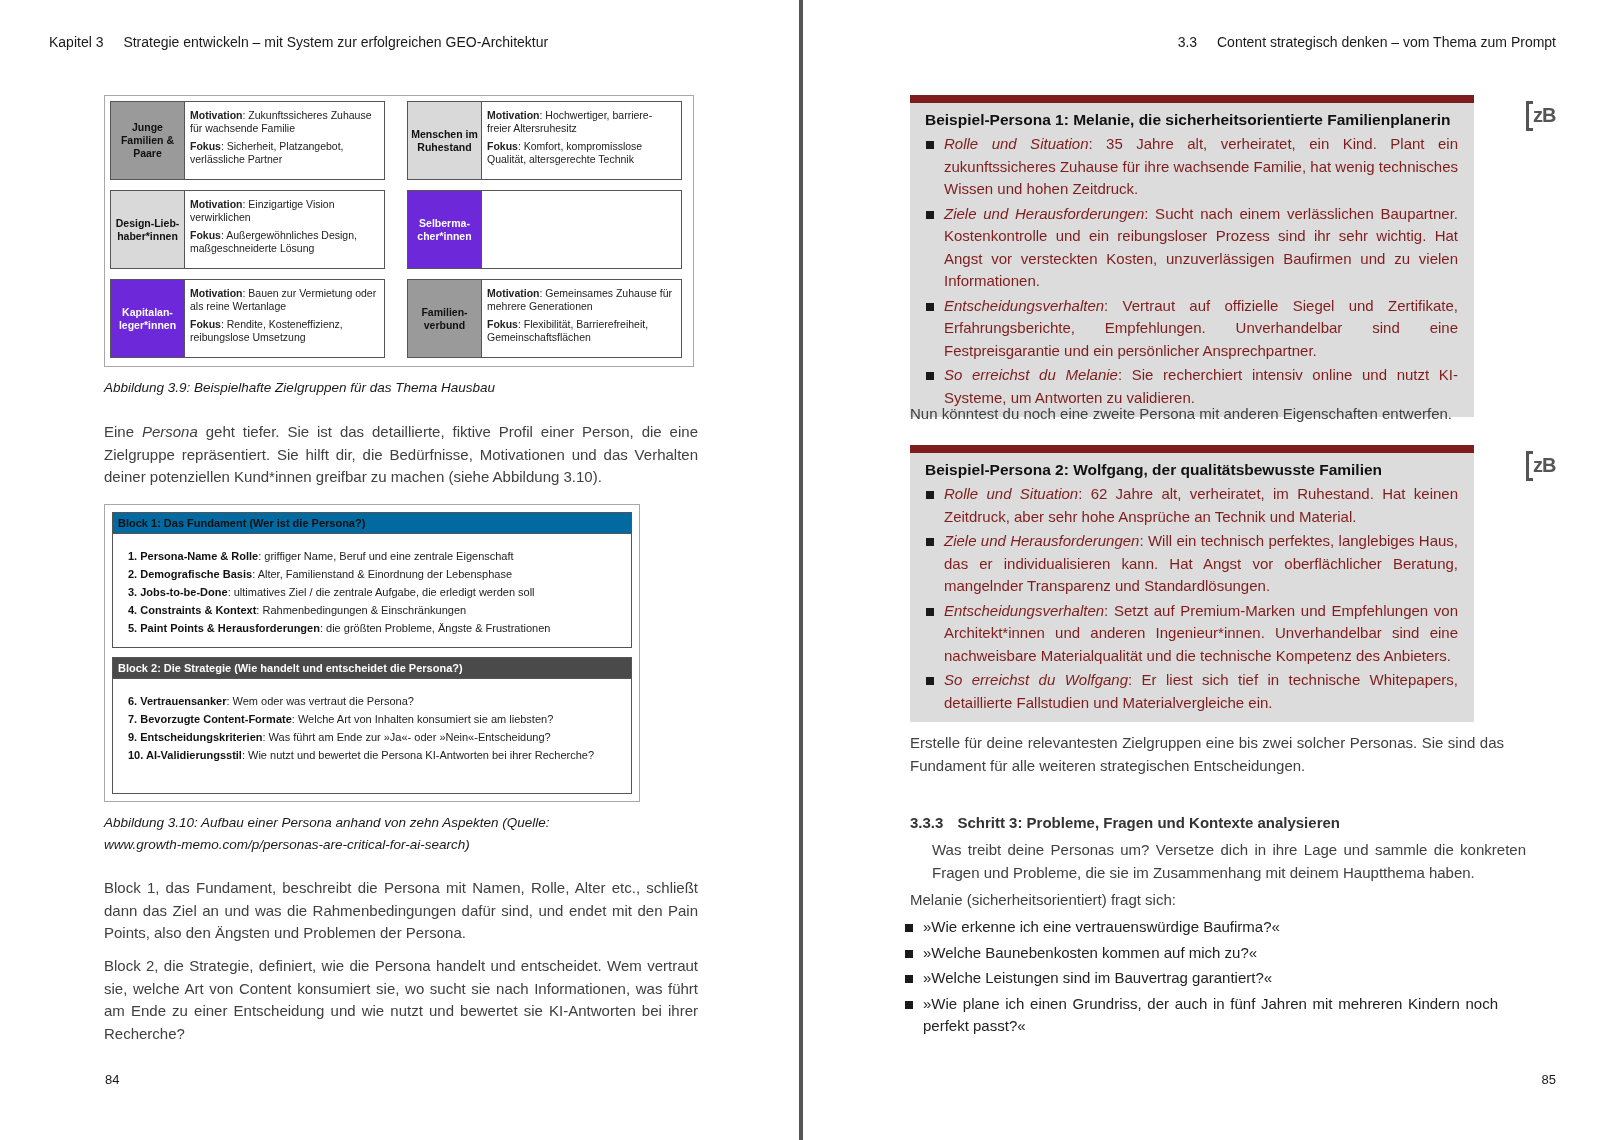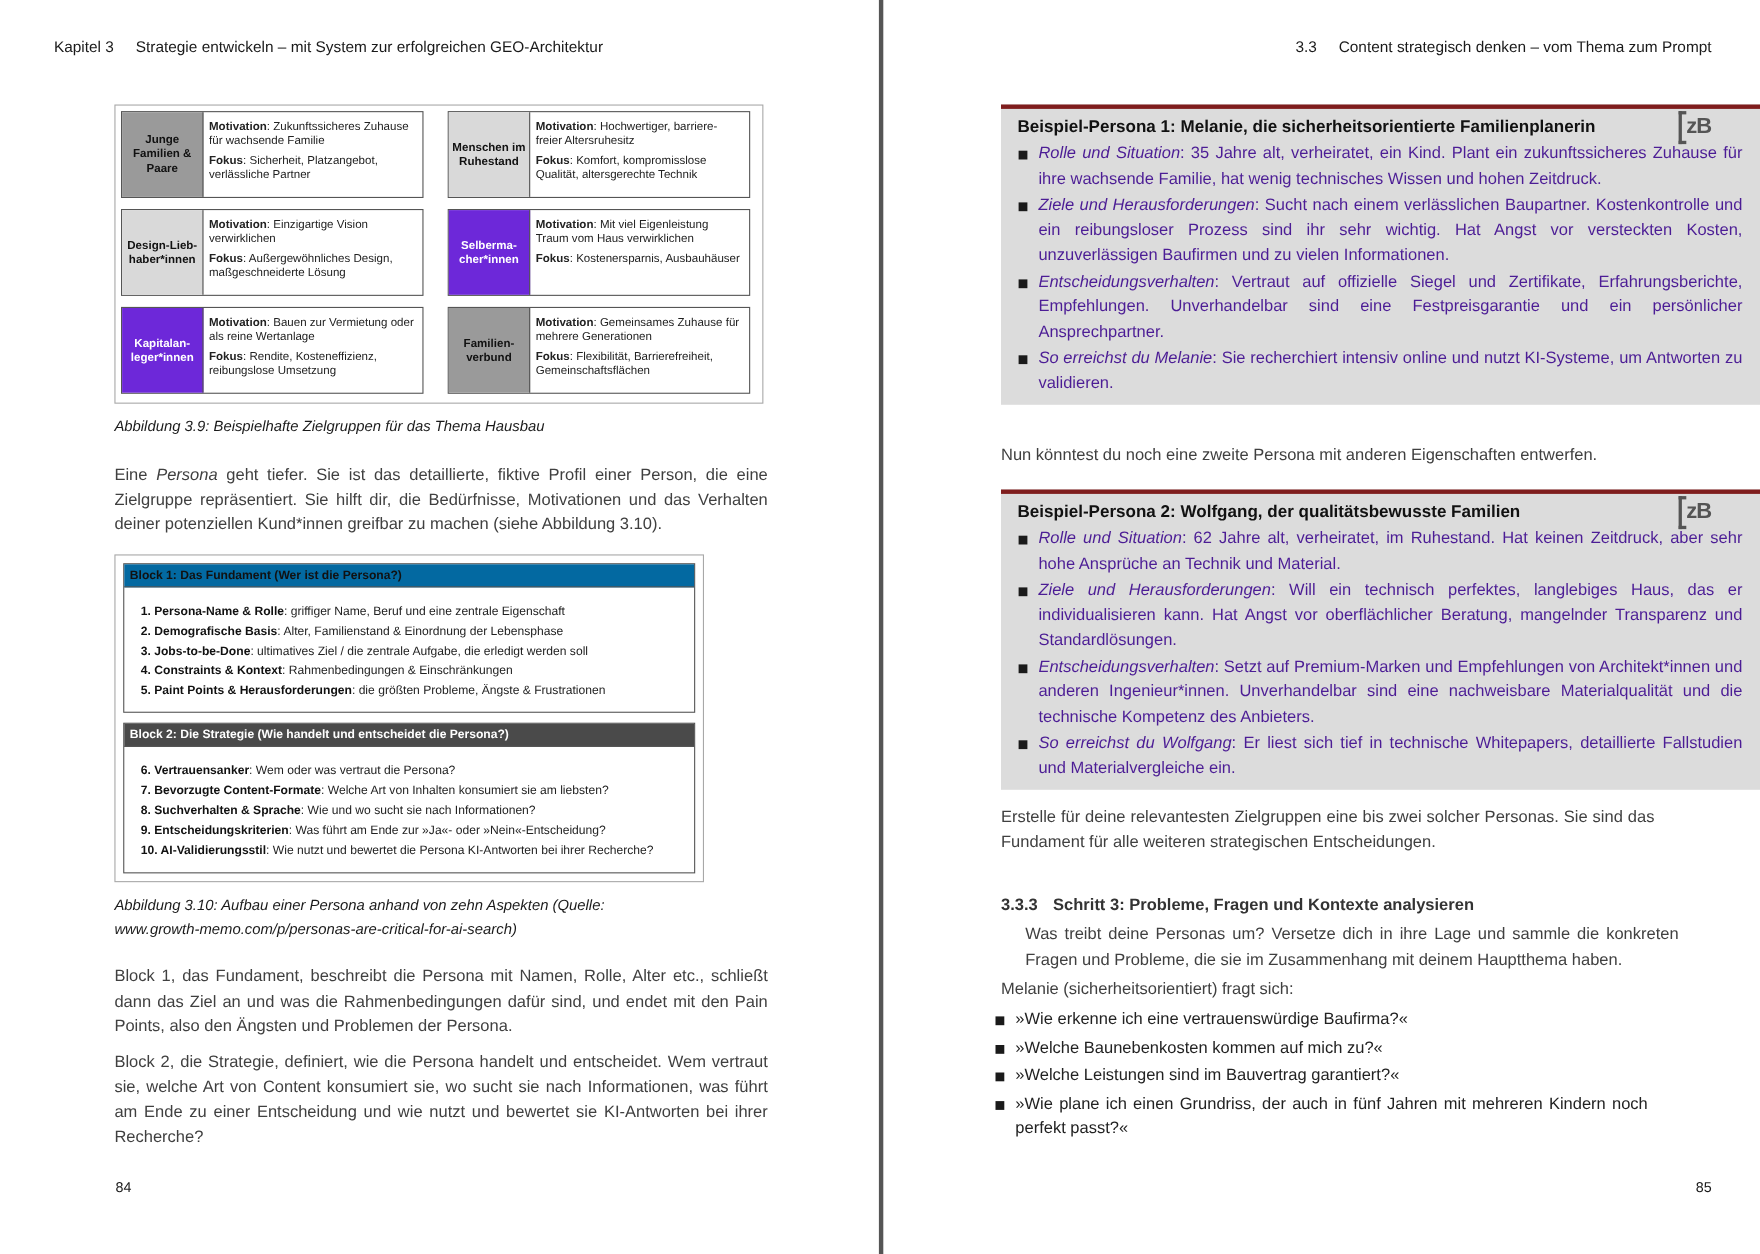--- a/index.html
+++ b/index.html
@@ -39,24 +39,24 @@
   
   .fig310 { position: absolute; left: 104px; top: 504px; width: 536px; height: 298px; border: 1px solid #a8a8a8; }
   .blk { position: absolute; left: 7px; width: 520px; border: 1px solid #555; background: #fff; }
   .blk-head { height: 21px; padding-left: 5px; font-weight: bold; font-size: 11px; line-height: 20px; border-bottom: 1px solid #555; }
   .blk1 .blk-head { background: #0369a1; color: #111; }
   .blk2 .blk-head { background: #4a4a4a; color: #fff; }
   .blk-list { list-style: none; padding: 13px 0 8px 15px; font-size: 11px; line-height: 18px; color: #222; }
   .blk-list b { font-weight: bold; color: #111; }
 
   
-  .persona { position: absolute; left: 104px; width: 690px; background: #dcdcdc; border-top: 4px solid #7f1d1d; padding: 6px 16px 6px 15px; }
+  .persona { position: absolute; left: 104px; width: 564px; background: #dcdcdc; border-top: 8px solid #7f1d1d; padding: 6px 16px 6px 15px; }
   .persona h3 { font-size: 15.5px; font-weight: bold; line-height: 22px; margin-bottom: 2px; color: #111; }
   .p-list { list-style: none; }
-  .p-list li { position: relative; padding-left: 19px; font-size: 15px; line-height: 22.5px; text-align: justify; color: #4c1d95; margin-bottom: 2px; }
+  .p-list li { position: relative; padding-left: 19px; font-size: 15px; line-height: 22.5px; text-align: justify; color: #7f1d1d; margin-bottom: 2px; }
   .p-list li .bul, .q-list li .bul { position: absolute; left: 1px; top: 8px; width: 8px; height: 8px; background: #1a1a1a; }
   .p-list li i { font-style: italic; }
 
   .zb-icon { position: absolute; left: 720px; width: 34px; height: 30px; }
   .zb-icon .br { position: absolute; left: 0; top: 0; width: 7px; height: 30px; border: 3px solid #555; border-right: none; }
   .zb-icon .zbt { position: absolute; left: 7px; top: 3px; font-size: 20px; font-weight: bold; color: #555; letter-spacing: -1px; }
 
   .sec-head { position: absolute; left: 104px; font-size: 15px; font-weight: bold; color: #333; }
   .sec-head .num { margin-right: 14px; }
 
@@ -89,24 +89,20 @@
     </div>
     <div class="tg-card" style="left:5px;top:94px;">
       <div class="tg-label light">Design-Lieb-haber*innen</div>
       <div class="tg-body">
         <p><b>Motivation</b>: <span>Einzigartige Vision verwirklichen</span></p>
         <p><b>Fokus</b>: <span>Außergewöhnliches Design, maßgeschneiderte Lösung</span></p>
       </div>
     </div>
     <div class="tg-card" style="left:302px;top:94px;">
       <div class="tg-label dark">Selberma-cher*innen</div>
-      <div class="tg-body">
-        <p><b>Motivation</b>: <span>Mit viel Eigenleistung Traum vom Haus verwirklichen</span></p>
-        <p><b>Fokus</b>: <span>Kostenersparnis, Ausbauhäuser</span></p>
-      </div>
     </div>
     <div class="tg-card" style="left:5px;top:183px;">
       <div class="tg-label dark">Kapitalan-leger*innen</div>
       <div class="tg-body">
         <p><b>Motivation</b>: <span>Bauen zur Vermietung oder als reine Wertanlage</span></p>
         <p><b>Fokus</b>: <span>Rendite, Kosteneffizienz, reibungslose Umsetzung</span></p>
       </div>
     </div>
     <div class="tg-card" style="left:302px;top:183px;">
       <div class="tg-label mid">Familien-verbund</div>
@@ -130,21 +126,20 @@
         <li><b>3. Jobs-to-be-Done</b><span>: ultimatives Ziel / die zentrale Aufgabe, die erledigt werden soll</span></li>
         <li><b>4. Constraints &amp; Kontext</b><span>: Rahmenbedingungen &amp; Einschränkungen</span></li>
         <li><b>5. Paint Points &amp; Herausforderungen</b><span>: die größten Probleme, Ängste &amp; Frustrationen</span></li>
       </ul>
     </div>
     <div class="blk blk2" style="top:152px;height:137px;">
       <div class="blk-head">Block 2: Die Strategie (Wie handelt und entscheidet die Persona?)</div>
       <ul class="blk-list">
         <li><b>6. Vertrauensanker</b><span>: Wem oder was vertraut die Persona?</span></li>
         <li><b>7. Bevorzugte Content-Formate</b><span>: Welche Art von Inhalten konsumiert sie am liebsten?</span></li>
-        <li><b>8. Suchverhalten &amp; Sprache</b><span>: Wie und wo sucht sie nach Informationen?</span></li>
         <li><b>9. Entscheidungskriterien</b><span>: Was führt am Ende zur »Ja«- oder »Nein«-Entscheidung?</span></li>
         <li><b>10. AI-Validierungsstil</b><span>: Wie nutzt und bewertet die Persona KI-Antworten bei ihrer Recherche?</span></li>
       </ul>
     </div>
   </div>
 
   <div class="caption" style="left:104px;top:812px;">
     <div>Abbildung 3.10:  Aufbau einer Persona anhand von zehn Aspekten (Quelle:</div>
     <div>www.growth-memo.com/p/personas-are-critical-for-ai-search)</div>
   </div>

